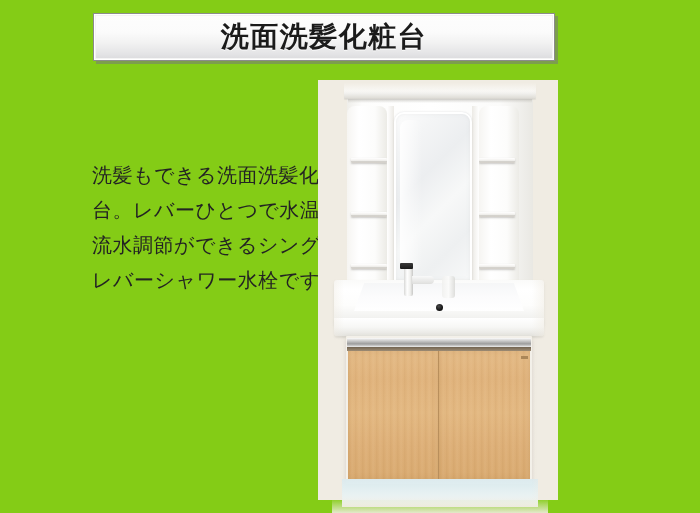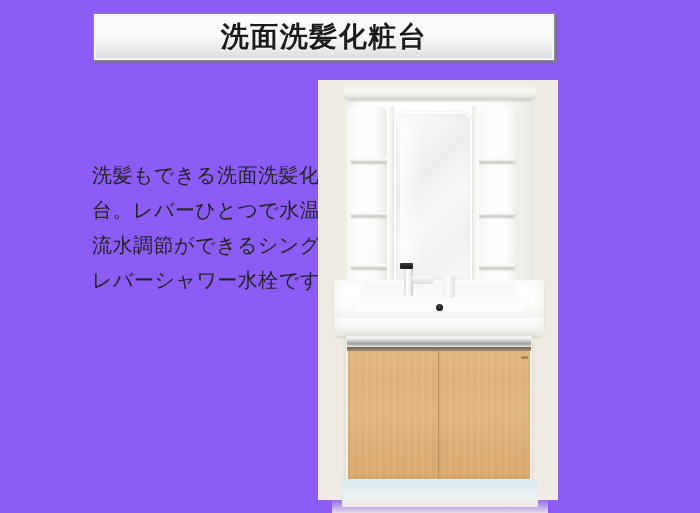--- a/index.html
+++ b/index.html
@@ -11,21 +11,21 @@
     height: 513px;
     overflow: hidden;
     background: #F0ECE3;
     font-family: "Liberation Serif", "DejaVu Serif", serif;
   }
 
   #page {
     position: relative;
     width: 700px;
     height: 513px;
-    background: #8b5cf6;
+    background: #84cc16;
   }
 
   
   .title-banner {
     position: absolute;
     left: 93px;
     top: 13px;
     width: 462px;
     height: 48px;
     box-sizing: border-box;

